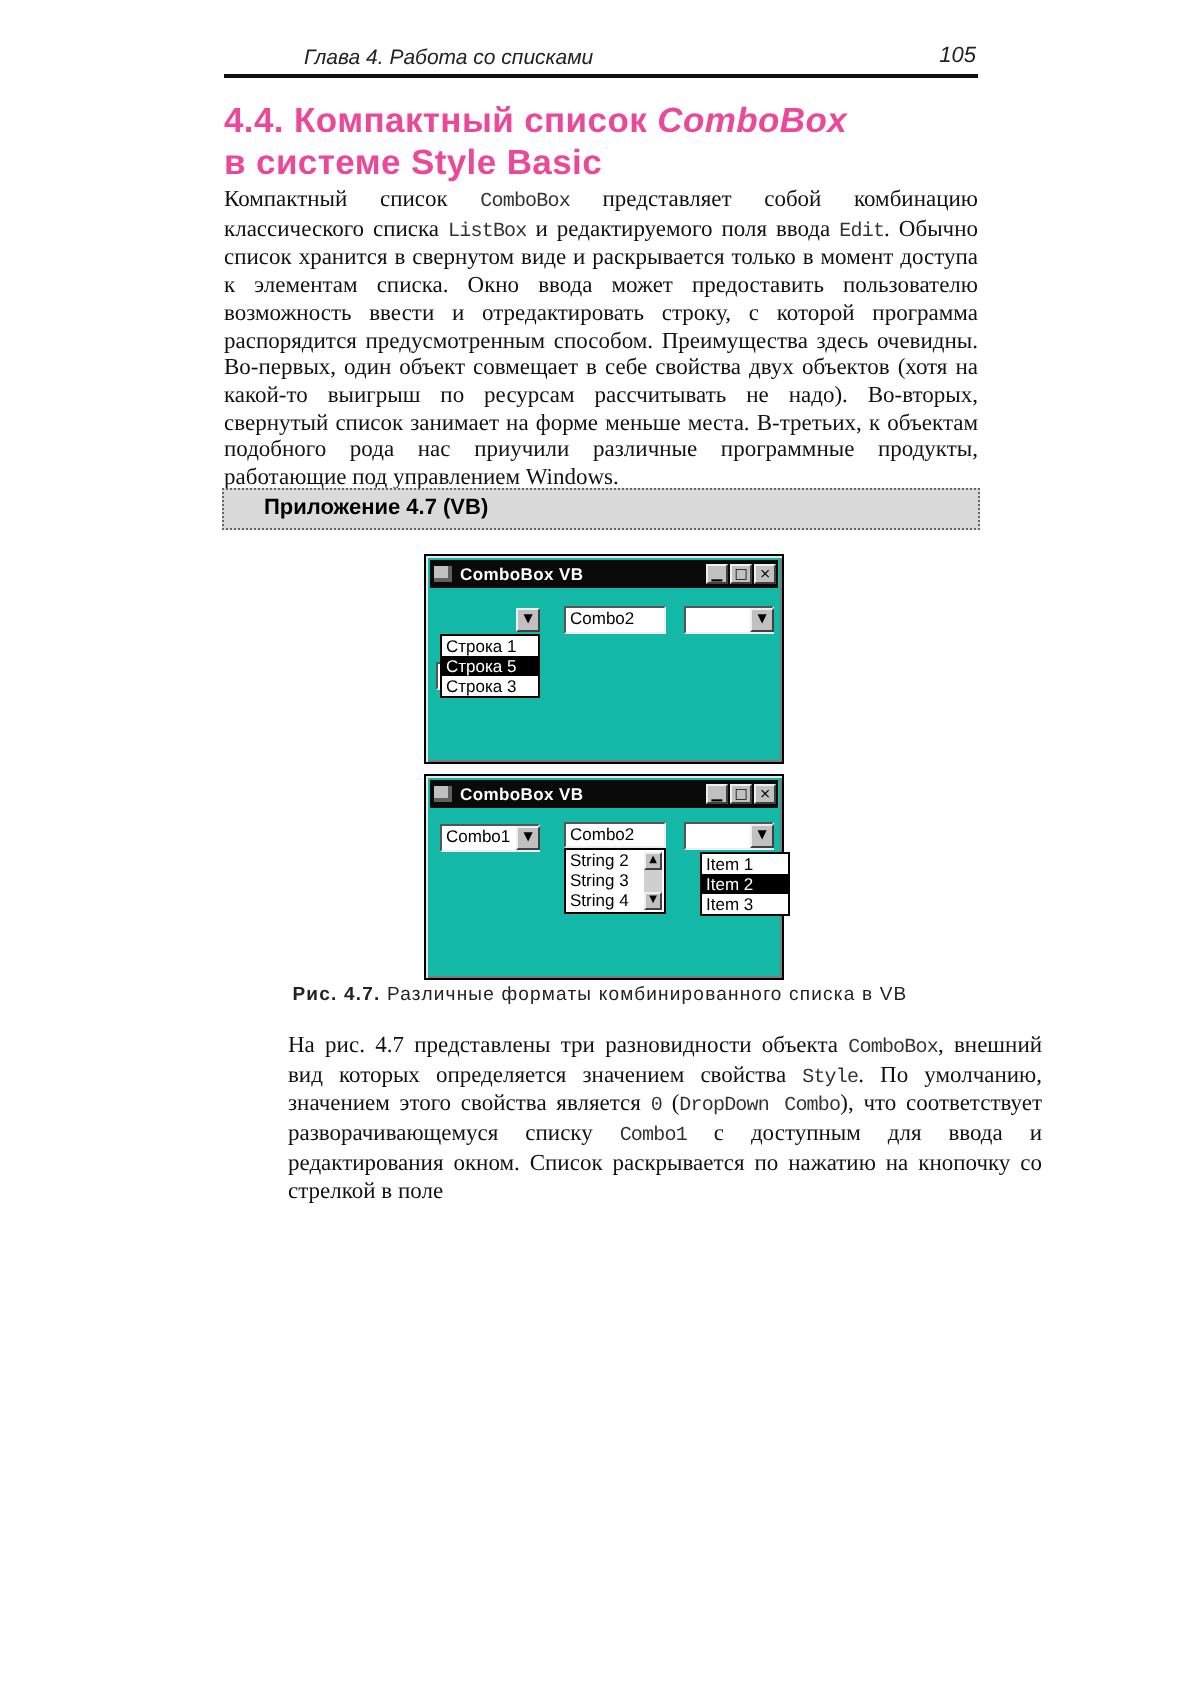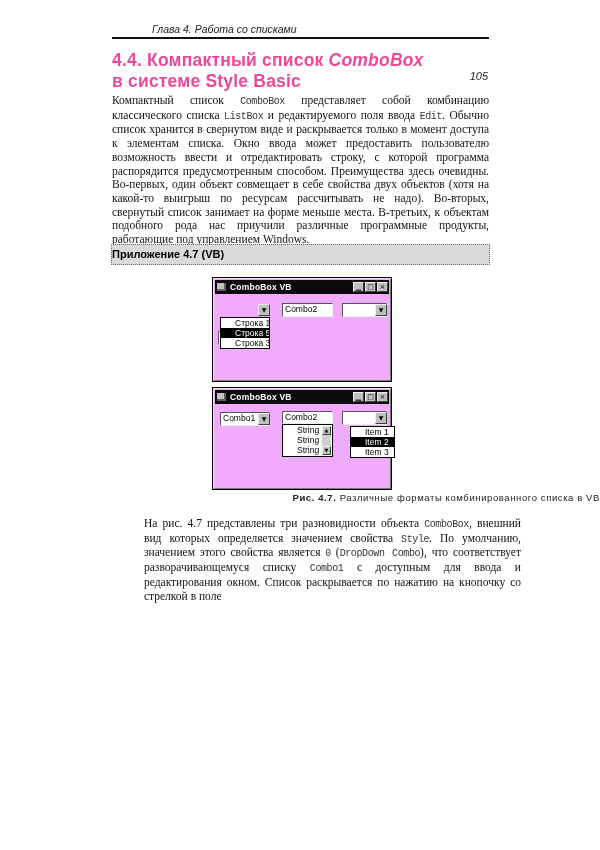--- a/index.html
+++ b/index.html
@@ -2,70 +2,70 @@
 <html><head>
 <meta charset="utf-8">
 <style>
   * { margin:0; padding:0; box-sizing:border-box; }
   body { background:#e8e8e8; }
   .page { position:relative; width:600px; height:850px; background:#ffffff; overflow:hidden;
           font-family:"Liberation Serif", serif; color:#111; }
 
   
   .hdr-chapter { position:absolute; left:112px; top:23px; font:italic 10.5px "Liberation Sans", sans-serif; color:#222;margin-left:40px; }
-  .hdr-page    { position:absolute; right:112px; top:22px; font:italic 11px "Liberation Sans", sans-serif; color:#222;margin-top:48px; }
+  .hdr-page    { position:absolute; right:112px; top:22px; font:italic 11px "Liberation Sans", sans-serif; color:#222; }
   .hdr-rule    { position:absolute; left:112px; top:37px; width:377px; height:2px; background:#111; }
 
   
   .sec-title { position:absolute; left:112px; top:50px; width:390px;
                font:bold 17.5px/21px "Liberation Sans", sans-serif; color:#ec4899; letter-spacing:.2px; }
   .sec-title .it { font-style:italic; }
 
   
   .para { position:absolute; left:112px; width:377px; text-align:justify;
           font:11.5px/13.7px "Liberation Serif", serif; color:#111; }
   .p1 { top:94px; }
   .p2 { top:517px;margin-left:32px; }
   .mono { font-family:"Liberation Mono", monospace; font-size:10px; letter-spacing:-0.4px; color:#333; }
 
   
   .appendix { position:absolute; left:111px; top:244px; width:379px; height:21px;
               background:#dadada; border:1px dotted #666; }
-  .appendix span { display:block; font:bold 11px/19px "Liberation Sans", sans-serif; padding-left:0; color:#000; }
+  .appendix span { display:block; font:bold 11px/19px "Liberation Sans", sans-serif; padding-left:20px; color:#000; }
 
   
   .figure { position:absolute; left:212px; top:277px; width:178px; height:213px; }
-  .w95win { position:absolute; left:0; width:180px; background:#f0abfc;
+  .w95win { position:absolute; left:0; width:180px; background:#14b8a6;
             border:1px solid #000; box-shadow:inset 1px 1px 0 #e8e8e8, inset -1px -1px 0 #7a7a7a; }
   .win-top { top:0; height:105px; }
   .win-bot { top:110px; height:103px; }
   .tbar { position:absolute; left:2px; right:2px; top:2px; height:14px; background:#0a0a0a;
           display:flex; align-items:center; }
   .wicon { width:9px; height:8px; margin-left:2px; background:#c0c0c0;
            box-shadow:inset -2px -2px 0 #606060; }
   .wtitle { color:#fff; font:bold 8.5px "Liberation Sans", sans-serif; margin-left:4px; letter-spacing:.2px; flex:1;
             white-space:nowrap; overflow:hidden; }
   .wbtns { display:flex; gap:1px; margin-right:1px; }
   .wbtn { width:11px; height:10px; background:#c0c0c0; border:1px solid; border-color:#efefef #404040 #404040 #efefef;
           font:7px/8px "DejaVu Sans", sans-serif; text-align:center; color:#000; }
 
   
   .edit { position:absolute; background:#fff; border:1px solid; border-color:#555 #eee #eee #555;
           font:8.5px/11px "Liberation Sans", sans-serif; color:#000; padding-left:2px; white-space:nowrap; overflow:hidden; }
   .drop { position:absolute; width:12px; background:#c0c0c0; border:1px solid; border-color:#efefef #404040 #404040 #efefef;
           font:6px/9px "DejaVu Sans", sans-serif; text-align:center; color:#000; }
   .list { position:absolute; background:#fff; border:1px solid #000; overflow:hidden; }
-  .li { font:8.5px/10px "Liberation Sans", sans-serif; color:#000; padding-left:14px; white-space:nowrap; }
+  .li { font:8.5px/10px "Liberation Sans", sans-serif; color:#000; padding-left:2px; white-space:nowrap; }
   .li.sel { background:#000; color:#fff; }
   .sbar { position:absolute; top:1px; bottom:1px; right:1px; width:9px; background:#cfcfcf; }
   .sarr { position:absolute; left:0; width:9px; height:9px; background:#c0c0c0; border:1px solid;
           border-color:#efefef #404040 #404040 #efefef; font:5px/7px "DejaVu Sans", sans-serif; text-align:center; color:#000; }
 
   
-  .caption { position:absolute; left:0; top:492px; width:600px; text-align:right;
+  .caption { position:absolute; left:0; top:492px; width:600px; text-align:center;
              font:9.5px "Liberation Sans", sans-serif; color:#222; letter-spacing:.6px; }
   .caption b { font-weight:bold; }
 </style>
 </head>
 <body>
 
 <div class="page">
 
   <div class="hdr-chapter">Глава 4. Работа со списками</div>
   <div class="hdr-page">105</div>

